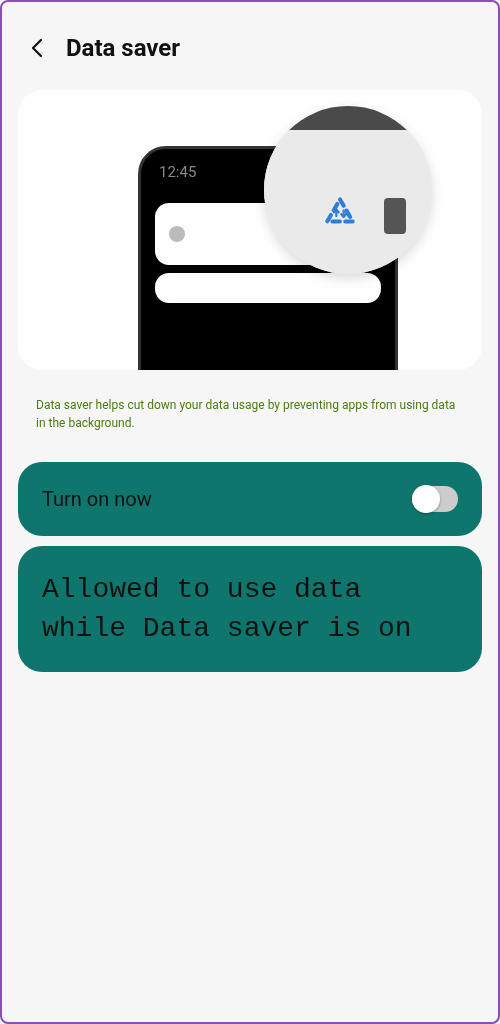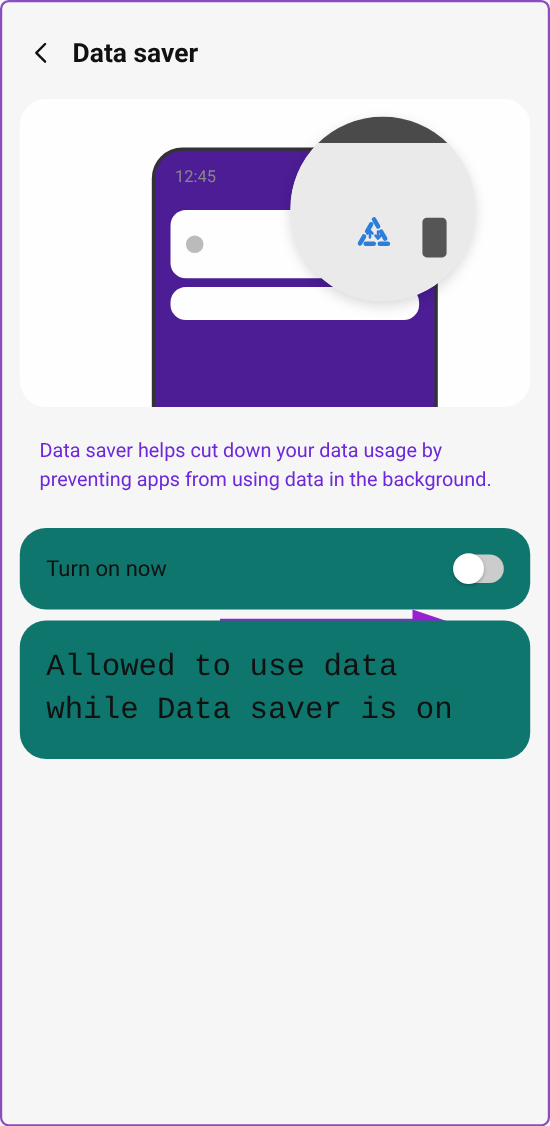--- a/index.html
+++ b/index.html
@@ -38,27 +38,27 @@
     .illustration-card {
       margin: 8px 16px 0 16px;
       background: #fefefe;
       border-radius: 24px;
       height: 280px;
       position: relative;
       overflow: hidden;
     }
     .phone-mock {
       position: absolute;
-      top: 44px;
+      top: 56px;
       left: 120px;
       width: 260px;
       height: 300px;
       border: 3px solid #333;
       border-radius: 28px;
-      background: #4c1d95;
+      background: #000000;
       overflow: hidden;
     }
     .phone-status {
       padding: 14px 18px 8px 18px;
       display: flex;
       justify-content: space-between;
       align-items: center;
       font-size: 15px;
       color: #888;
     }
@@ -114,23 +114,23 @@
     .battery-icon {
       width: 22px;
       height: 36px;
       background: #555;
       border-radius: 4px;
       position: relative;
       margin-right: -28px;
     }
     .description {
       padding: 26px 34px 20px 34px;
-      font-size: 18px;
+      font-size: 12px;
       line-height: 1.5;
-      color: #6d28d9;
+      color: #4d7c0f;
     }
     .setting-row {
       margin: 10px 16px;
       background: #0f766e;
       border-radius: 24px;
       padding: 24px 24px;
       display: flex;
       align-items: center;
       justify-content: space-between;
       position: relative;

